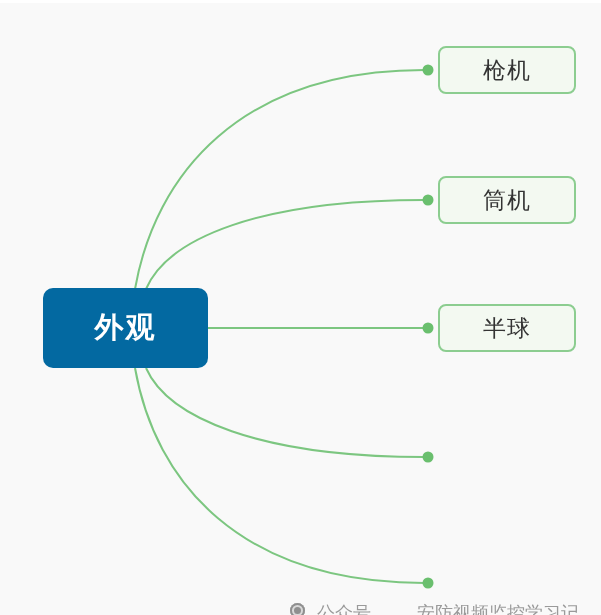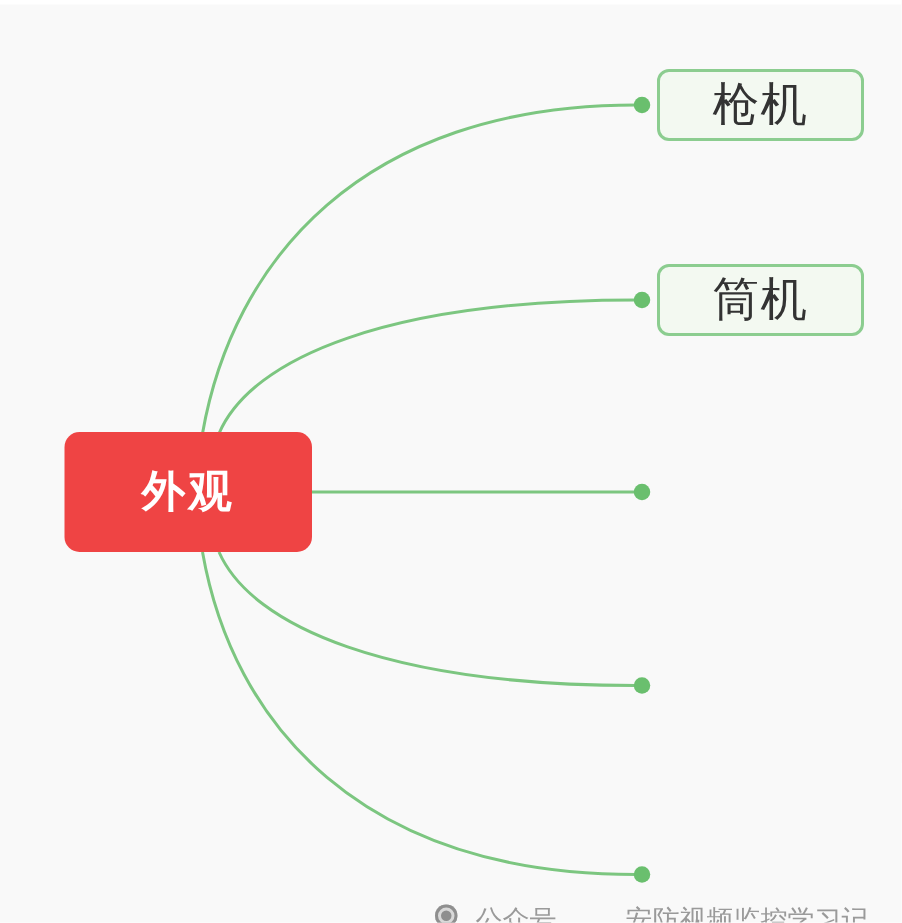--- a/index.html
+++ b/index.html
@@ -29,35 +29,35 @@
     position: absolute;
     display: flex;
     align-items: center;
     justify-content: center;
     box-sizing: border-box;
     cursor: default;
   }
   .node.root {
     left: 43px; top: 288px;
     width: 165px; height: 80px;
-    background: #ef4444;
+    background: #0369a1;
     border-radius: 10px;
     color: #ffffff;
     font-size: 29px;
     font-weight: bold;
     letter-spacing: 2px;
   }
   .node.child {
     left: 438px;
     width: 138px; height: 48px;
     background: #f3f9f1;
     border: 2px solid #8ccd90;
     border-radius: 8px;
     color: #333333;
-    font-size: 31px;
+    font-size: 23px;
     letter-spacing: 1px;
   }
   .node.c1 { top: 46px; }
   .node.c2 { top: 176px; }
   .node.c3 { top: 304px; }
   .node.c4 { top: 433px; }
   .node.c5 { top: 559px; }
   .watermark {
     position: absolute;
     left: 290px; top: 601px;
@@ -98,19 +98,20 @@
       <circle cx="428" cy="328" r="5.5"></circle>
       <circle cx="428" cy="457" r="5.5"></circle>
       <circle cx="428" cy="583" r="5.5"></circle>
     </g>
   </svg>
 
   <div class="node root">外观</div>
 
   <div class="node child c1">枪机</div>
   <div class="node child c2">筒机</div>
+  <div class="node child c3">半球</div>
 
   <div class="watermark">
     <span class="wm-icon"></span>
     <span class="wm-prefix">公众号</span>
     <span class="wm-text">安防视频监控学习记</span>
   </div>
 </div>
 
 </body></html>

